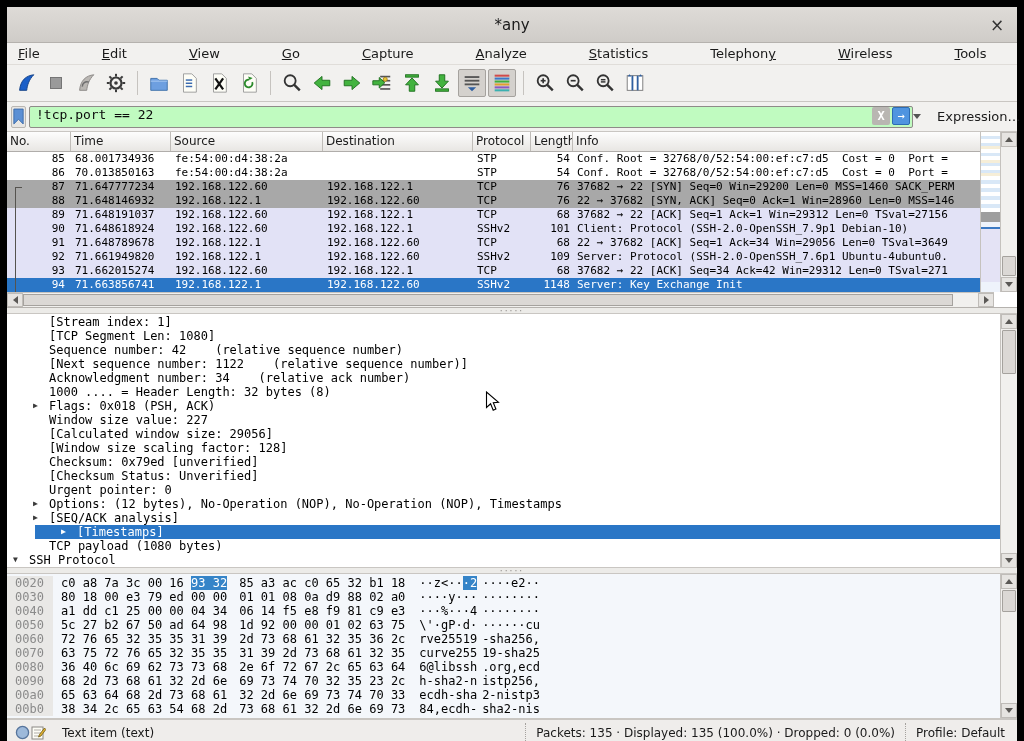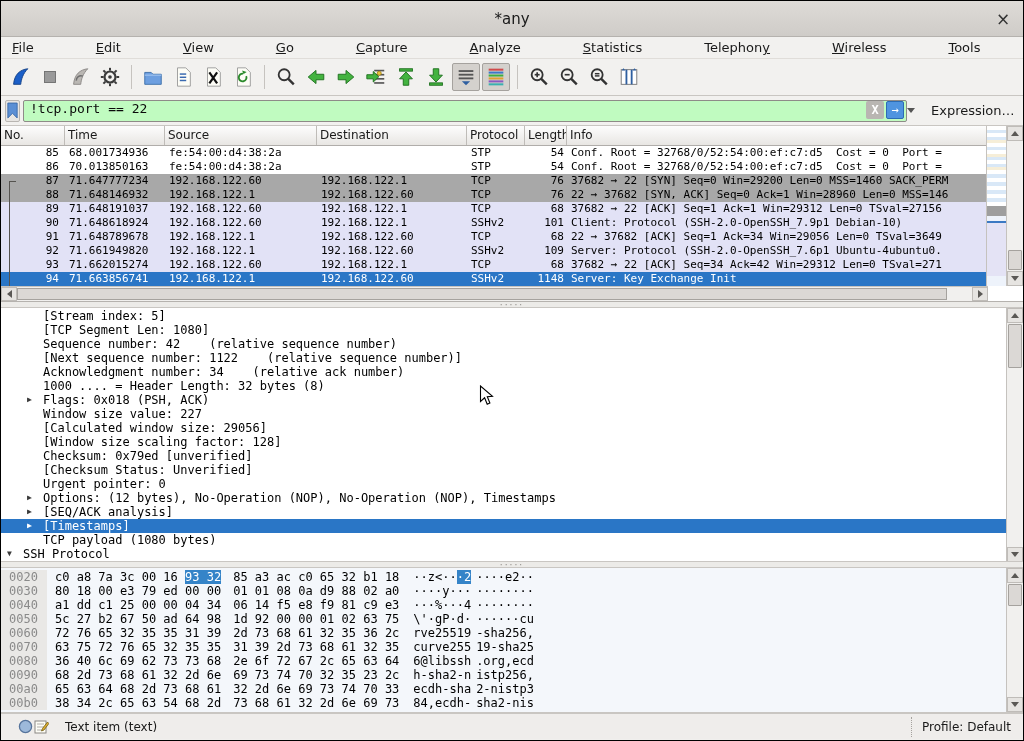--- a/index.html
+++ b/index.html
@@ -1,18 +1,18 @@
 <!DOCTYPE html>
 <html><head>
 <meta charset="utf-8">
 <style>
   * { margin:0; padding:0; box-sizing:border-box; }
   html,body { width:1024px; height:741px; overflow:hidden; background:#f0efed;
     font-family:"DejaVu Sans", sans-serif; }
-  .win { position:relative; width:1024px; height:741px; border:1px solid #000000; }
+  .win { position:relative; width:1024px; height:741px; border:7px solid #000000; }
 
   
   .titlebar { height:36px; background:linear-gradient(#dedbd7,#cfccc8);
     border-bottom:1px solid #b5b2ae; display:flex; align-items:center; justify-content:center;
     position:relative; }
   .titlebar .title { font-size:15px; color:#1a1a1a; }
   .close-btn { position:absolute; right:10px; top:8px; width:20px; height:20px;
     display:flex; align-items:center; justify-content:center; font-size:17px; color:#333; cursor:default;}
 
   
@@ -105,21 +105,21 @@
   .splitter .dots { color:#8f8c88; font-size:9px; letter-spacing:2px; line-height:4px; }
 
   
   .detail { position:relative; height:254px; background:#fff; overflow:hidden;
     border-bottom:1px solid #c9c6c2; }
   .dlines { padding-top:1px; }
   .dline { height:14px; line-height:14px; font-family:"DejaVu Sans Mono",monospace; font-size:12px;
     white-space:pre; color:#000; display:flex; }
   .dline[data-ind="0"] { padding-left:6px; }
   .dline[data-ind="1"] { padding-left:26px; }
-  .dline[data-sel="true"] { background:#2a76c6; color:#fff; }
+  .dline[data-sel="true"] { background:#2a76c6; color:#fff;margin-left:28px; }
   .exp { width:16px; display:inline-block; font-size:8px; color:#3a3a3a; flex:0 0 16px; }
   .exp[data-exp="collapsed"]::before { content:"\25B6"; }
   .exp[data-exp="expanded"]::before { content:"\25BC"; }
   .dline[data-sel="true"] .exp { color:#fff; }
   .detail .vscroll { height:254px; }
 
   
   .hexpane { position:relative; height:144px; background:#f4f7fb; overflow:hidden; }
   .hexrows { padding-top:2px; }
   .hexrow { height:14px; line-height:14px; font-family:"DejaVu Sans Mono",monospace; font-size:12px;
@@ -128,21 +128,21 @@
   .hx1 { margin-left:8px; }
   .hx2 { margin-left:12px; }
   .has1 { margin-left:14px; }
   .has2 { margin-left:5px;text-align:right; }
   .hsel { background:#3584c8; color:#fff; }
   .hexpane .vscroll { height:144px; }
 
   
   .statusbar { height:27px; background:#efedeb; border-top:2px solid #c9c6c2;
     display:flex; align-items:center; font-size:12px; color:#1a1a1a; }
-  .sb-left { display:flex; align-items:center; padding-left:17px; flex:1; }
+  .sb-left { display:flex; align-items:center; padding-left:8px; flex:1; }
   .sb-expert { width:15px; height:15px; }
   .sb-note { width:16px; height:16px; }
   .sb-field-label { margin-left:16px; }
   .sb-right { display:flex; align-items:center; }
   .sb-stats { border-left:1px dotted #a5a29e; padding:3px 10px; }
   .sb-profile { border-left:1px dotted #a5a29e; padding:3px 12px 3px 10px; }
 
   .mouse-cursor { position:absolute; left:478px; top:384px; z-index:50; }
 </style>
 </head>
@@ -481,21 +481,21 @@
 
   <div class="splitter">
       <span class="dots">·····</span>
     </div>
 
   <div class="detail">
     <div class="dlines">
 
     <div class="dline" data-ind="1" data-sel="false">
         <span class="exp" data-exp="none"></span>
-        <span>[Stream index: 5]</span>
+        <span>[Stream index: 1]</span>
       </div>
         <div class="dline" data-ind="1" data-sel="false">
         <span class="exp" data-exp="none"></span>
         <span>[TCP Segment Len: 1080]</span>
       </div>
         <div class="dline" data-ind="1" data-sel="false">
         <span class="exp" data-exp="none"></span>
         <span>Sequence number: 42    (relative sequence number)</span>
       </div>
         <div class="dline" data-ind="1" data-sel="false">
@@ -673,20 +673,21 @@
           <g stroke="#b0ada9" stroke-width="1">
             <line x1="4" y1="5" x2="11" y2="5"></line>
             <line x1="4" y1="8" x2="11" y2="8"></line>
             <line x1="4" y1="11" x2="9" y2="11"></line>
           </g>
           <path d="M14.5 3 L9.5 9.5 L8.5 12 L11 11 L15.8 4.6 Z" fill="#e0b030" stroke="#6e5a14" stroke-width="0.8"></path>
         </svg>
       <span class="sb-field-label">Text item (text)</span>
     </span>
     <span class="sb-right">
+      <span class="sb-stats">Packets: 135 · Displayed: 135 (100.0%) · Dropped: 0 (0.0%)</span>
       <span class="sb-profile">Profile: Default</span>
     </span>
   </div>
 
   <svg class="mouse-cursor" width="15" height="21" viewBox="0 0 15 21">
     <path d="M1.5 1 L1.5 16.5 L5.6 12.8 L8.2 19.2 L10.9 18 L8.3 11.8 L13.5 11.3 Z" fill="#fff" stroke="#000" stroke-width="1.1"></path>
   </svg>
 
 </div>
 

